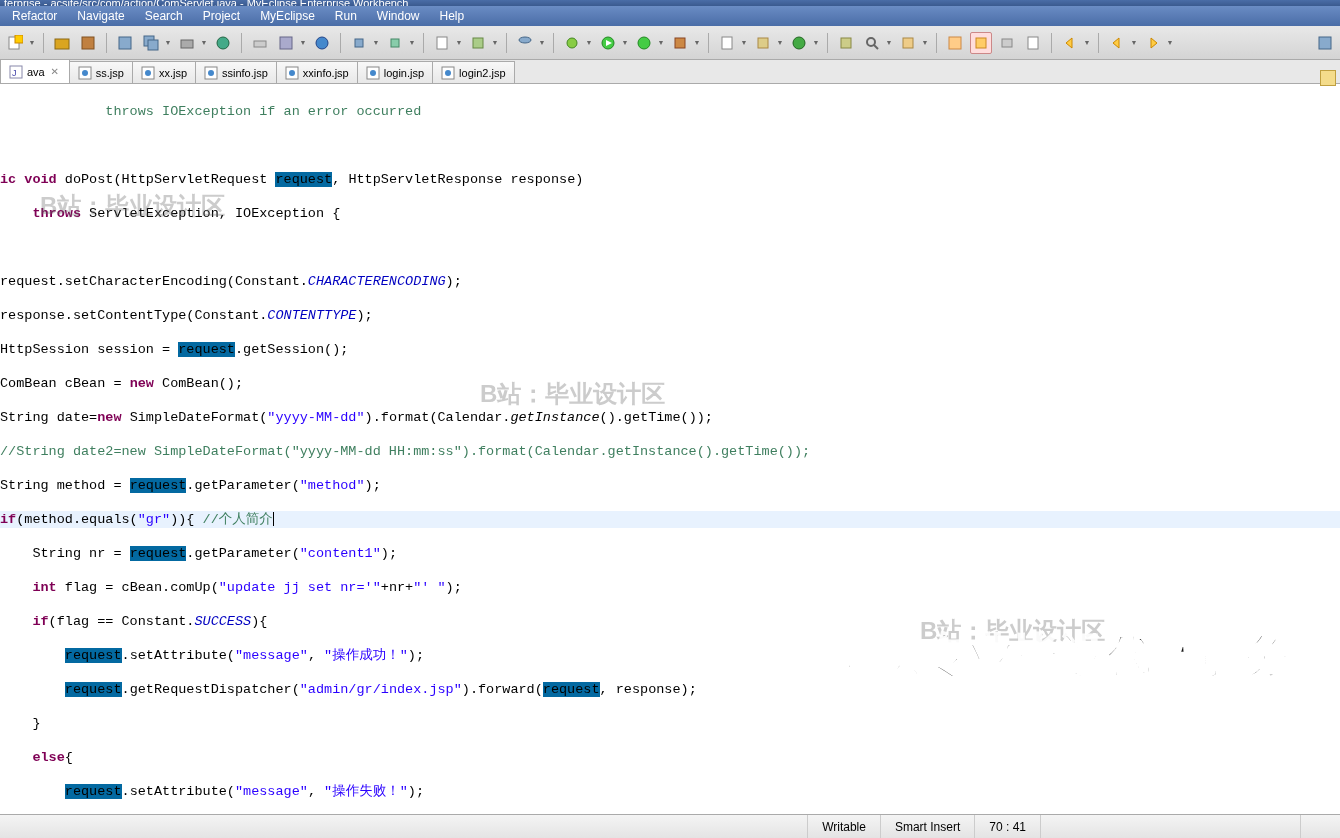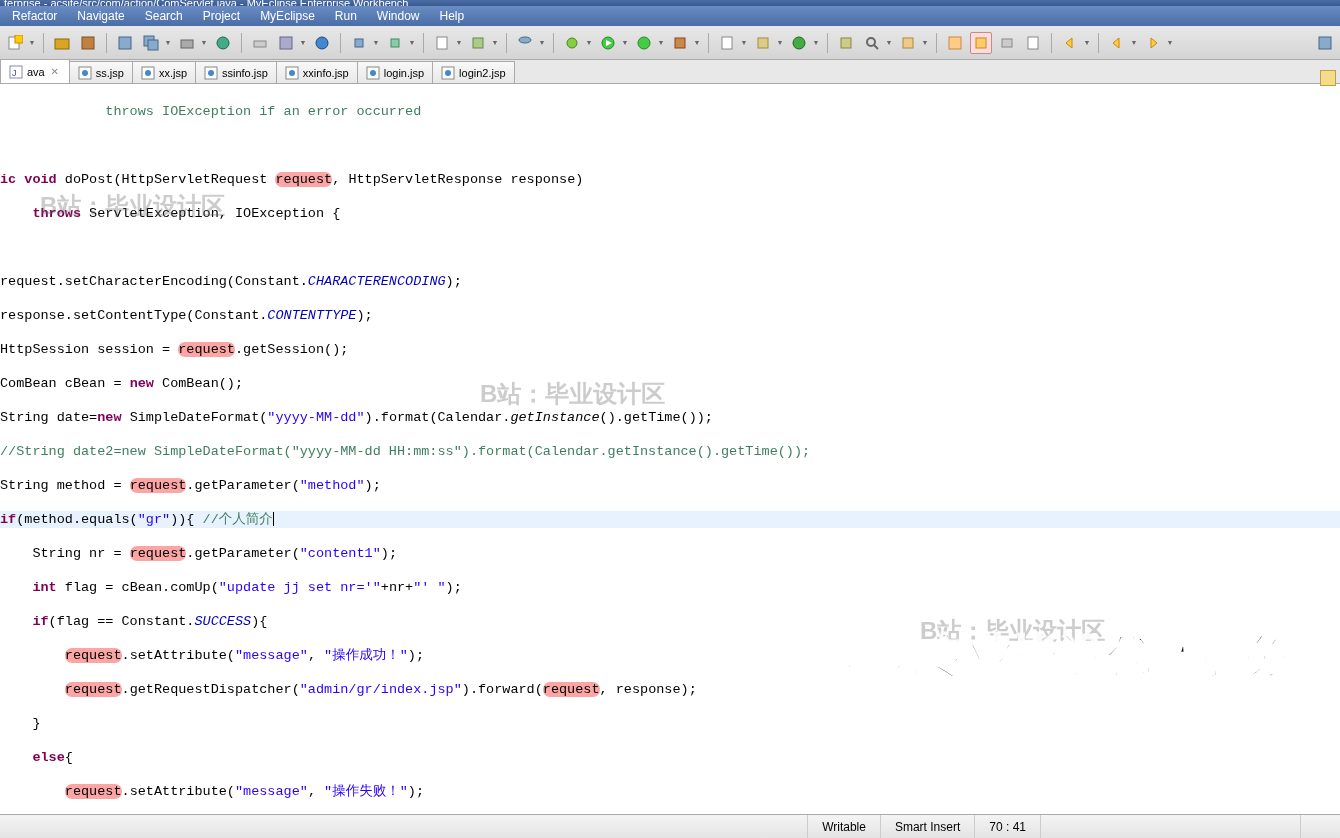--- a/index.html
+++ b/index.html
@@ -116,21 +116,21 @@
   white-space: pre;
   overflow: hidden;
   height: 728px;
 }
 .line { height: 17px; }
 .kw { color: #7f0055; font-weight: bold; }
 .str { color: #2a00ff; }
 .cmt { color: #3f7f5f; }
 .field-it { color: #0000c0; font-style: italic; }
 .method-it { font-style: italic; }
-.hl { background: #fca5a5; border-radius: 7px; }
+.hl { background: #0369a1; }
 .current-line { background: #e8f2fe; }
 .cursor-caret { display:inline-block; width:1px; height:14px; background:#000; vertical-align:middle; }
 .status-bar {
   position: absolute;
   bottom: 0;
   left: 0;
   right: 0;
   height: 24px;
   background: linear-gradient(#f4f4f4, #e4e4e4);
   border-top: 1px solid #aaa;

